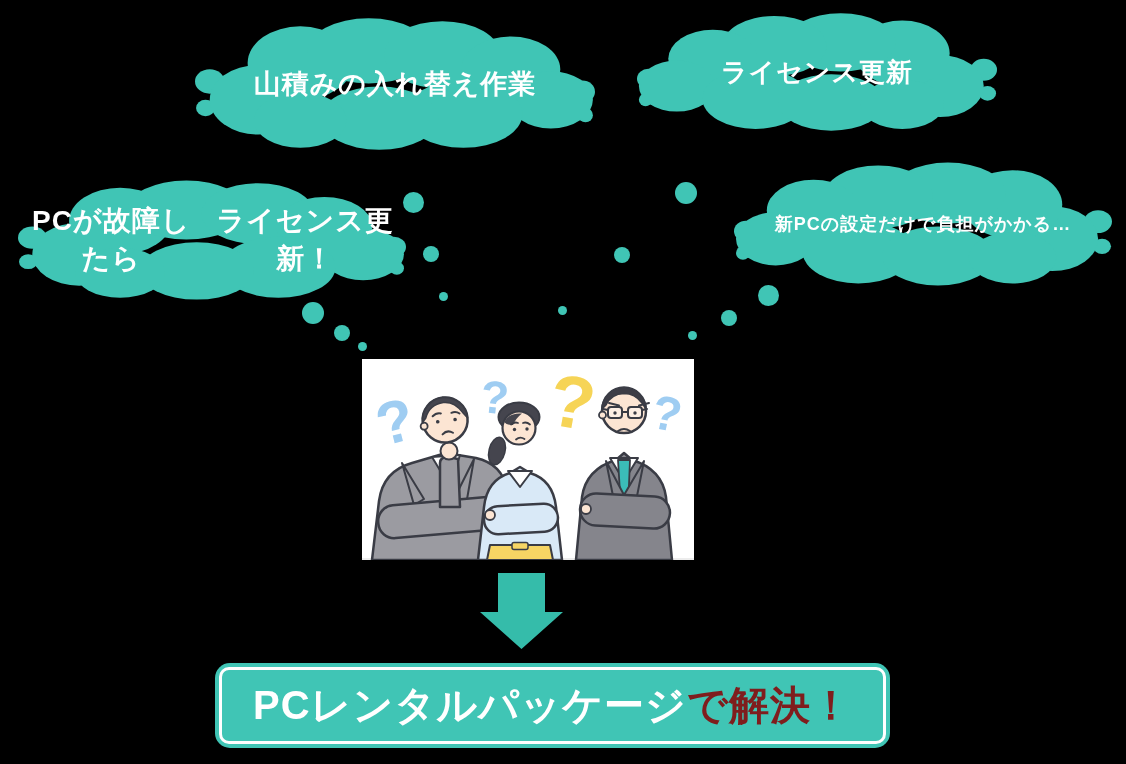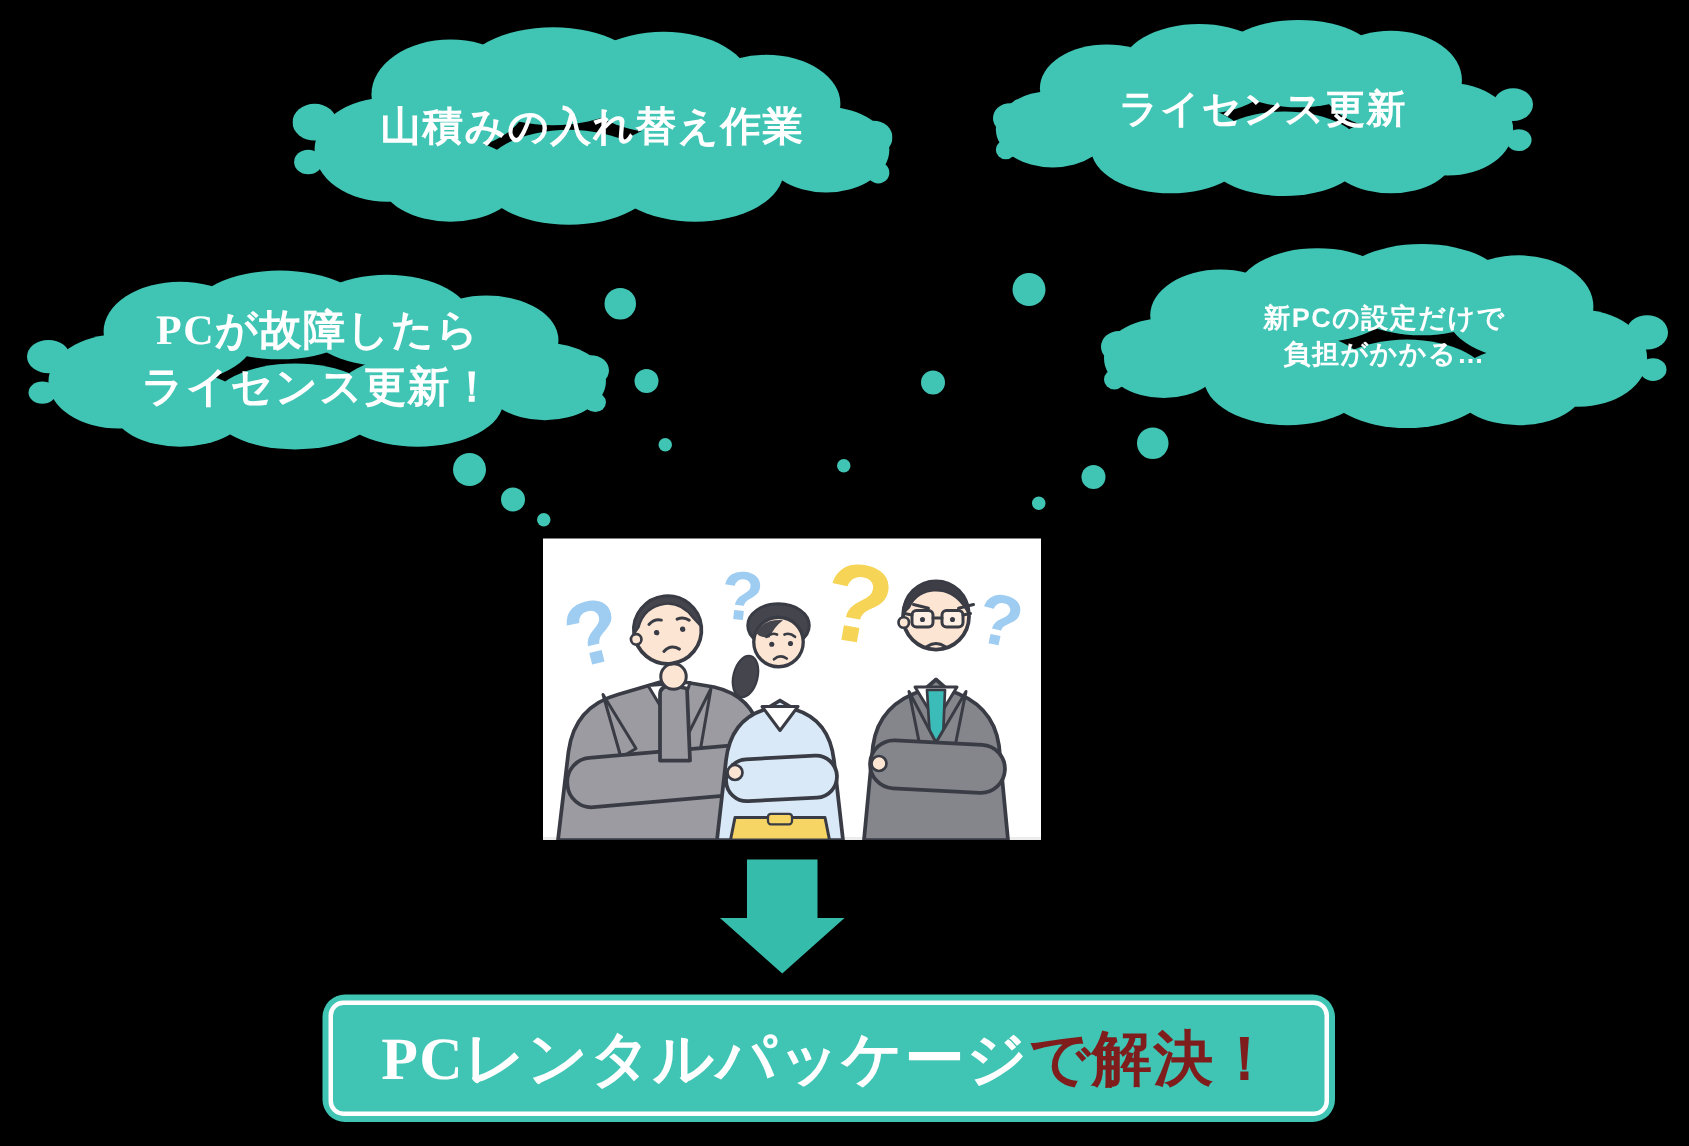--- a/index.html
+++ b/index.html
@@ -8,31 +8,31 @@
     font-family:"Liberation Sans","DejaVu Sans",sans-serif;
     position:relative;
   }
   .stage{position:absolute;inset:0;}
 
   
   .cloud{position:absolute;}
   .cloud svg{position:absolute;inset:0;width:100%;height:100%;}
   .cloud.flip svg{transform:scaleX(-1);}
   .cloud-text{
-    position:absolute;inset:0;display:flex;flex-direction:column;
+    position:absolute;inset:0;display:flex;flex-direction:row;
     align-items:center;justify-content:center;
     color:#fff;font-weight:bold;text-align:center;line-height:1.34;
     z-index:2;letter-spacing:1px;
   }
   .cloud1{left:195px;top:10px;width:400px;height:148px;}
   .cloud1 .cloud-text{font-size:27px;}
-  .cloud2{left:662px;top:6px;width:360px;height:132px;}
+  .cloud2{left:637px;top:6px;width:360px;height:132px;}
   .cloud2 .cloud-text{font-size:26px;}
   .cloud3{left:18px;top:173px;width:388px;height:134px;}
-  .cloud3 .cloud-text{font-size:28px;font-family:Liberation Serif, serif;}
+  .cloud3 .cloud-text{font-size:28px;}
   .cloud4{left:734px;top:155px;width:378px;height:138px;}
   .cloud4 .cloud-text{font-size:18px;}
 
   
   .dot{position:absolute;border-radius:50%;background:#40c5b5;}
 
   
   .panel{
     position:absolute;left:362px;top:359px;width:332px;height:201px;
     background:#fff;box-shadow:inset 0 -2px 0 #ececec;
@@ -48,21 +48,21 @@
     background:#40c5b5;border-radius:15px;
   }
   .banner-border{
     position:absolute;inset:4px;border:3px solid #fff;border-radius:10px;
     pointer-events:none;
   }
   .banner-text{
     position:absolute;inset:0;display:flex;align-items:center;justify-content:center;
     font-size:40px;font-weight:bold;letter-spacing:1px;white-space:nowrap;
   }
-  .banner-text .hl{color:#fff;font-family:Liberation Serif, serif;}
+  .banner-text .hl{color:#fff;}
   .banner-text .sfx{color:#7f1d1d;}
 </style>
 </head>
 <body>
 
 <div class="stage">
 
   <div class="cloud cloud1">
     <svg viewBox="0 0 380 145" preserveAspectRatio="none">
       <g fill="#40c5b5">

